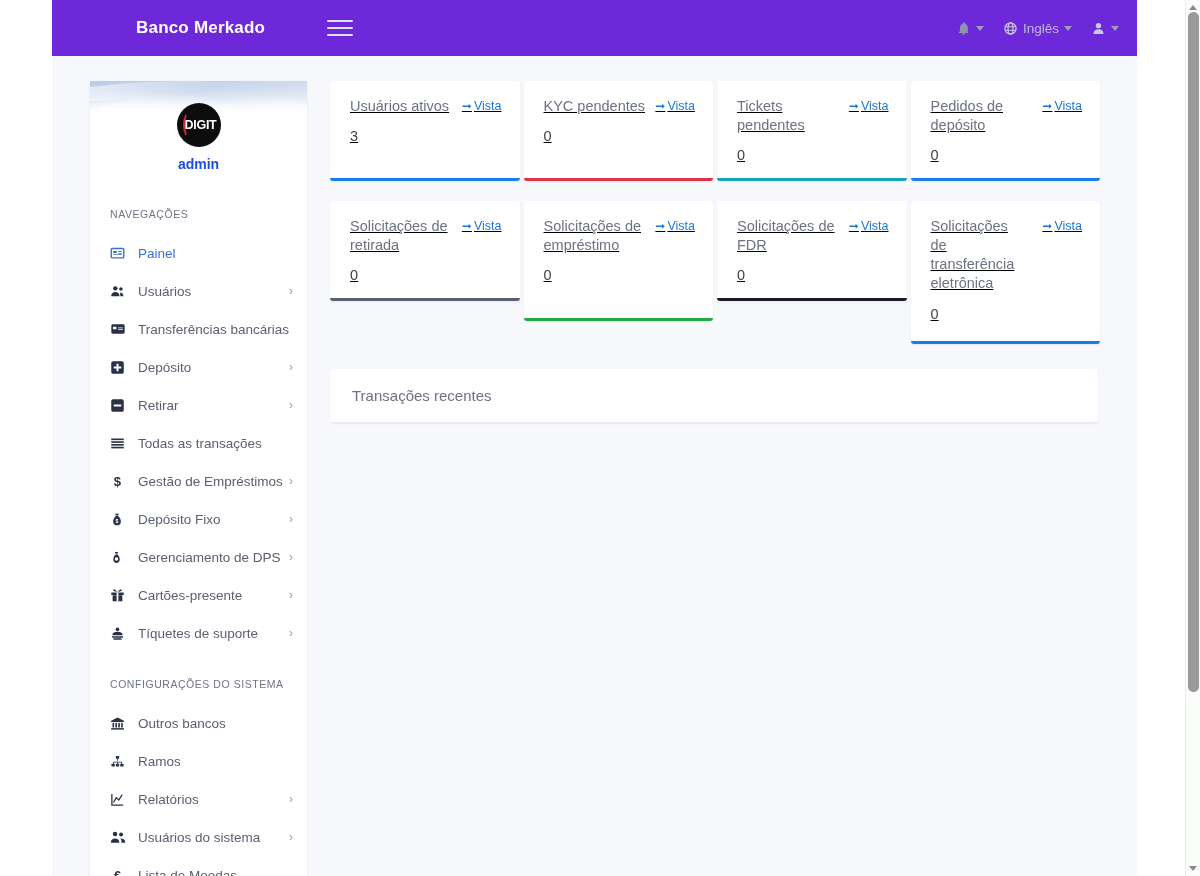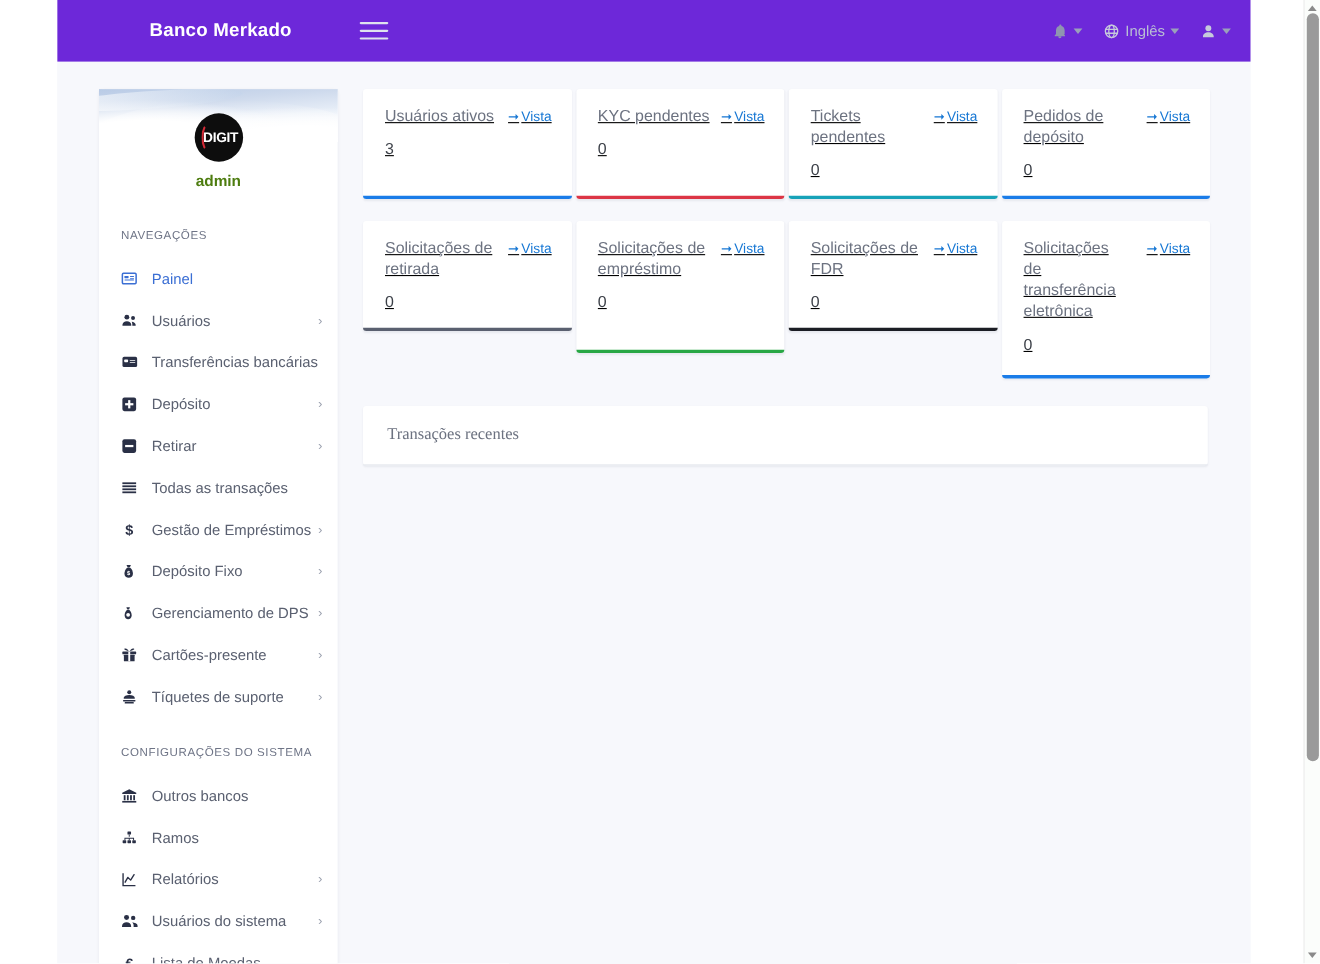--- a/index.html
+++ b/index.html
@@ -108,21 +108,21 @@
     color:#ffffff; font-size:12.5px; font-weight:bold; letter-spacing:-.3px;
     margin-left:4px;
   }
   .logo .logo-arc {
     position:absolute; left:6px; top:9px; width:13px; height:26px;
     border:2.5px solid #d32a36; border-right-color:transparent;
     border-top-color:transparent; border-bottom-color:transparent;
     border-radius:50%;
   }
   .admin-name {
-    text-align:center; font-size:14px; font-weight:bold; color:#4d7c0f;
+    text-align:center; font-size:14px; font-weight:bold; color:#1d4ed8;
     margin-top:9px;
   }
 
   .nav-section {
     font-size:10.5px; letter-spacing:.55px; color:#6e7486;
     padding:0 0 0 20px; margin-top:36px; text-transform:uppercase;
   }
   .menu { margin-top:14px; padding-bottom:22px; }
   .menu-item {
     display:flex; align-items:center; height:38px; padding:0 14px 0 20px;
@@ -168,21 +168,20 @@
   .row2 { margin-top:20px; align-items:flex-start; }
 
   
   .panel {
     margin-top:25px; background:#ffffff; border-radius:3px;
     box-shadow:0 1px 2px rgba(20,30,60,.07); width:768px;
   }
   .panel-head {
     padding:18px 22px; font-size:15px; color:#6c7280;
     border-bottom:1px solid #e9ebf1;
-    font-family:Liberation Serif, serif;
   }
   .panel-body { padding:18px 22px 30px 22px; }
   table { border-collapse:collapse; width:100%; }
   thead th {
     background:#f7f8fa; color:#1c1f2a; font-size:13px; font-weight:bold;
     text-align:left; padding:13px 12px; border-right:1px solid #ffffff;
     white-space:nowrap;
   }
   thead th:last-child { border-right:none; }
 </style>

